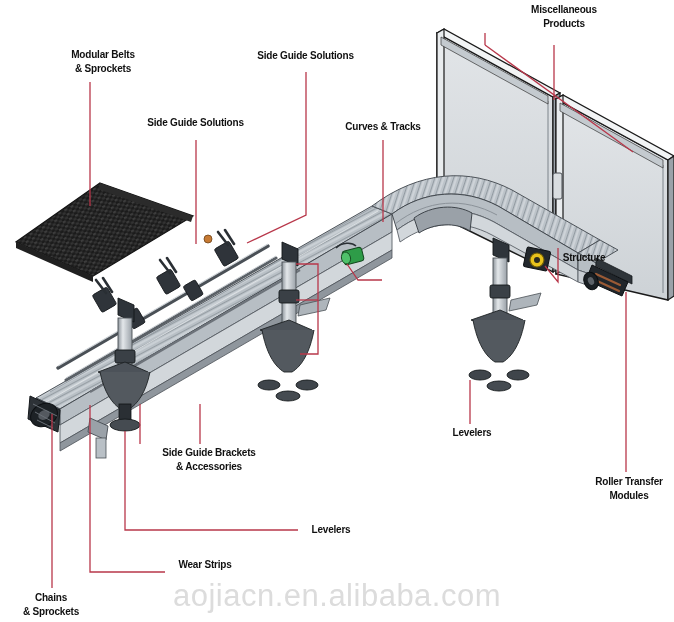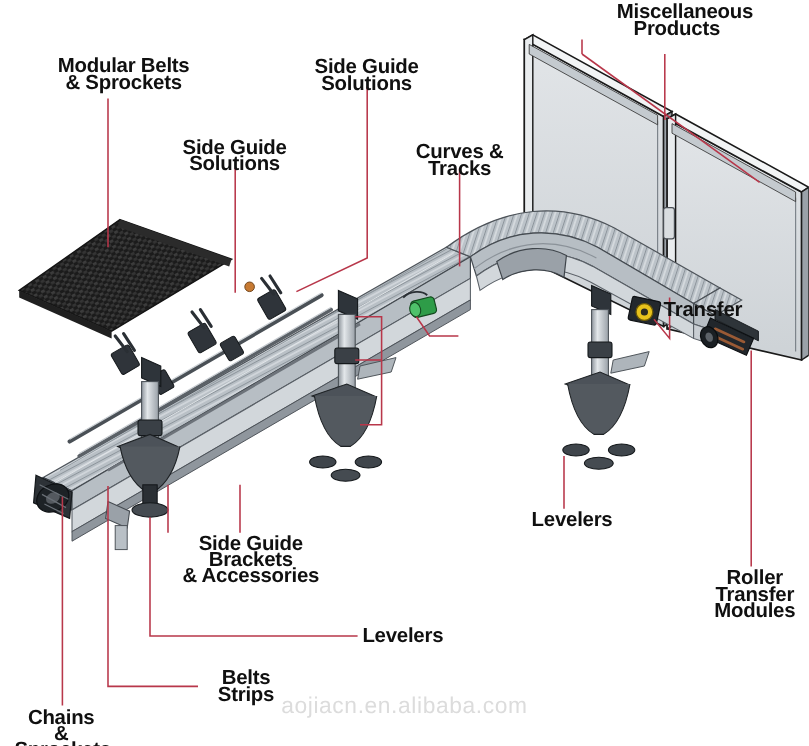--- a/index.html
+++ b/index.html
@@ -1,24 +1,24 @@
 <!DOCTYPE html>
 <html><head>
 <meta charset="utf-8">
 <style>
   html,body{margin:0;padding:0;background:#ffffff;}
   body{width:674px;height:622px;position:relative;overflow:hidden;
        font-family:"Liberation Sans","DejaVu Sans",sans-serif;}
   #stage{position:absolute;left:0;top:0;width:674px;height:622px;}
   svg#art{position:absolute;left:0;top:0;width:674px;height:622px;}
   .callout{position:absolute;font-weight:bold;color:#101010;
-           font-size:17px;line-height:13.5px;text-align:center;
+           font-size:10px;line-height:13.5px;text-align:center;
            letter-spacing:-0.2px;white-space:pre-line;}
   .wm{position:absolute;left:0;top:578px;width:674px;text-align:center;
-      font-size:19px;color:#dcdcdc;letter-spacing:0.5px;
+      font-size:31px;color:#dcdcdc;letter-spacing:0.5px;
       font-family:"Liberation Sans","DejaVu Sans",sans-serif;}
 </style>
 </head>
 <body>
 
 <div id="stage">
 
 <svg id="art" viewBox="0 0 674 622">
   <defs>
     <pattern id="meshPat" width="7" height="5" patternUnits="userSpaceOnUse" patternTransform="rotate(-28)">
@@ -238,26 +238,26 @@
   </g>
 </svg>
 
 <div class="callout" style="left:48px;top:48px;width:110px">Modular Belts
 &amp; Sprockets</div>
 <div class="callout" style="left:133px;top:116px;width:125px">Side Guide Solutions</div>
 <div class="callout" style="left:243px;top:49px;width:125px">Side Guide Solutions</div>
 <div class="callout" style="left:335px;top:120px;width:96px">Curves &amp; Tracks</div>
 <div class="callout" style="left:514px;top:3px;width:100px">Miscellaneous
 Products</div>
-<div class="callout" style="left:553px;top:251px;width:62px">Transfer</div>
+<div class="callout" style="left:553px;top:251px;width:62px">Structure</div>
 <div class="callout" style="left:443px;top:426px;width:58px">Levelers</div>
 <div class="callout" style="left:148px;top:446px;width:122px">Side Guide Brackets
 &amp; Accessories</div>
 <div class="callout" style="left:583px;top:475px;width:92px">Roller Transfer
 Modules</div>
 <div class="callout" style="left:302px;top:523px;width:58px">Levelers</div>
-<div class="callout" style="left:168px;top:558px;width:74px">Belts Strips</div>
+<div class="callout" style="left:168px;top:558px;width:74px">Wear Strips</div>
 <div class="callout" style="left:12px;top:591px;width:78px">Chains
 &amp; Sprockets</div>
 
 <div class="wm">aojiacn.en.alibaba.com</div>
 
 </div>
 
 </body></html>

